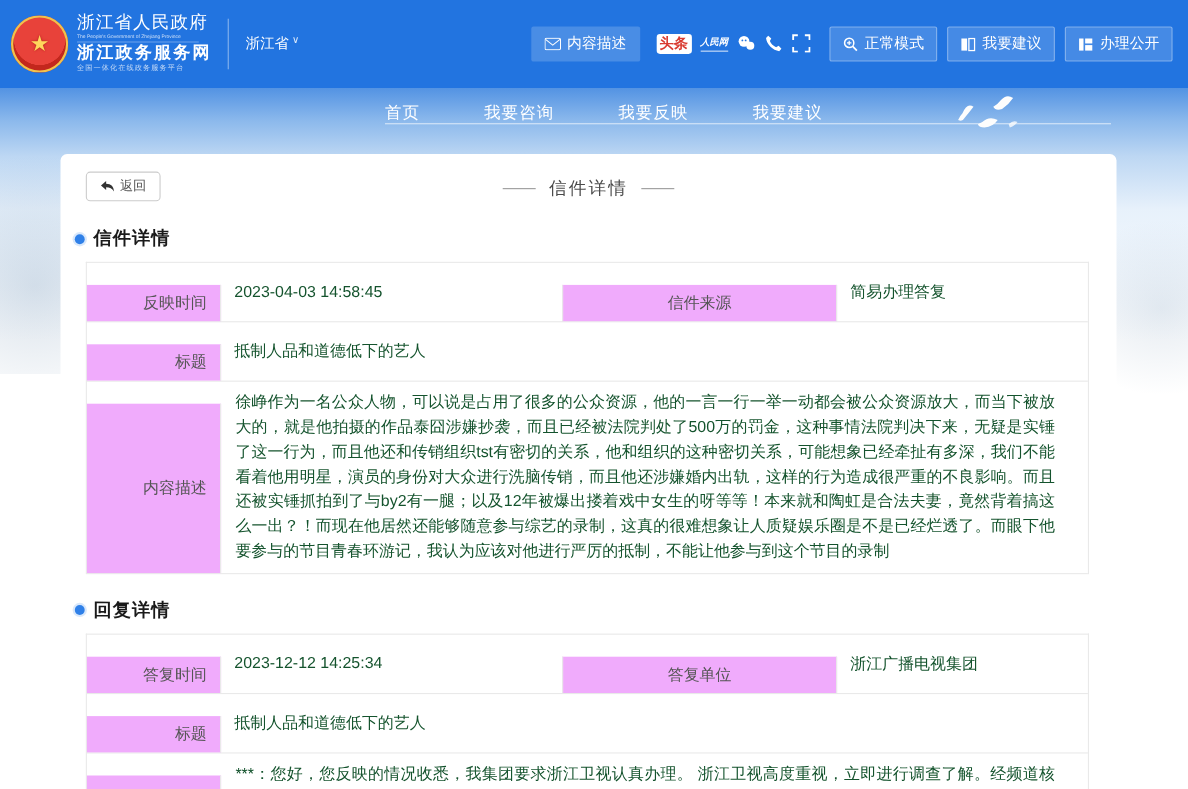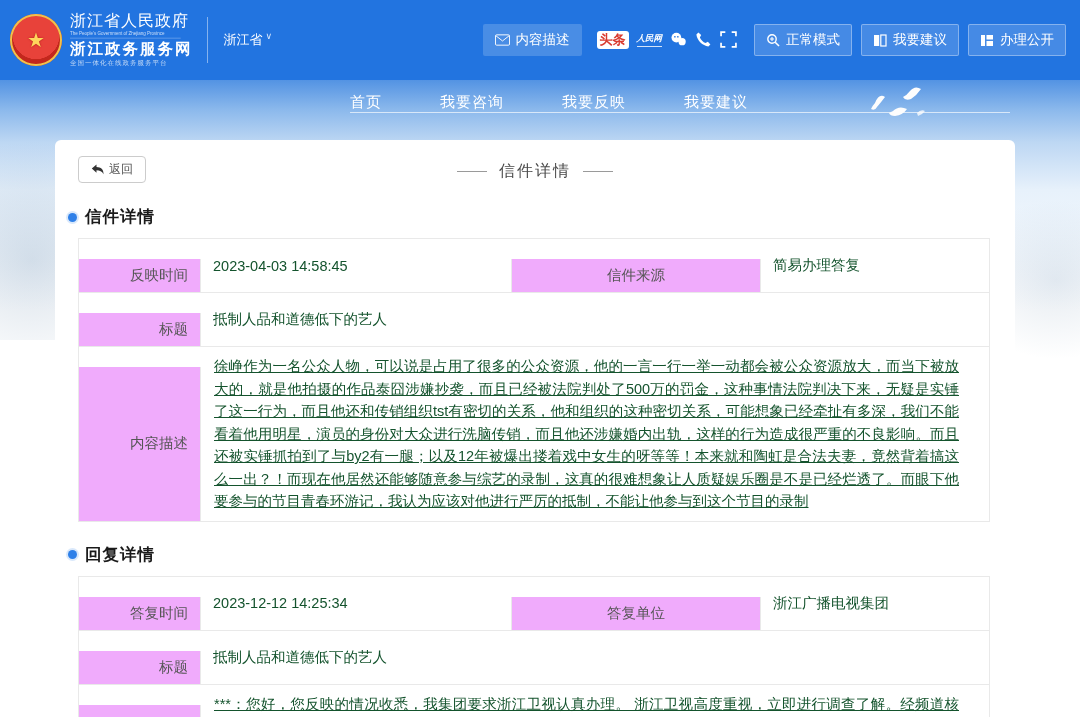--- a/index.html
+++ b/index.html
@@ -71,21 +71,21 @@
 
   .tbl { margin-left:23px; width:912px; border:1px solid #e9e9e9; border-bottom:none;
     font-size:14.5px; color:#444; }
   .trow { display:grid; grid-template-columns:122px 310px 250px 230px; border-bottom:1px solid #e9e9e9; }
   .trow.span { grid-template-columns:122px 790px; }
   .cell { padding:7px 12px; display:flex; align-items:center; min-height:32px; }
   .lbl { background:#f0abfc; color:#555; justify-content:flex-end; text-align:right;
     border-right:1px solid #e9e9e9;margin-top:20px; }
   .lbl.center { justify-content:center; text-align:center; border-left:1px solid #e9e9e9; }
   .val { color:#14532d; }
-  .longtext { display:block; padding:8px 32px 8px 13px; line-height:22.5px; text-align:justify;text-decoration:underline; }
+  .longtext { display:block; padding:8px 32px 8px 13px; line-height:22.5px; text-align:justify; }
   .lbl.vmid { align-items:center; }
 </style>
 </head>
 <body>
 
 <div class="header">
   <div class="emblem">
       <span class="star">★</span>
     </div>
   <div class="logo-text">

